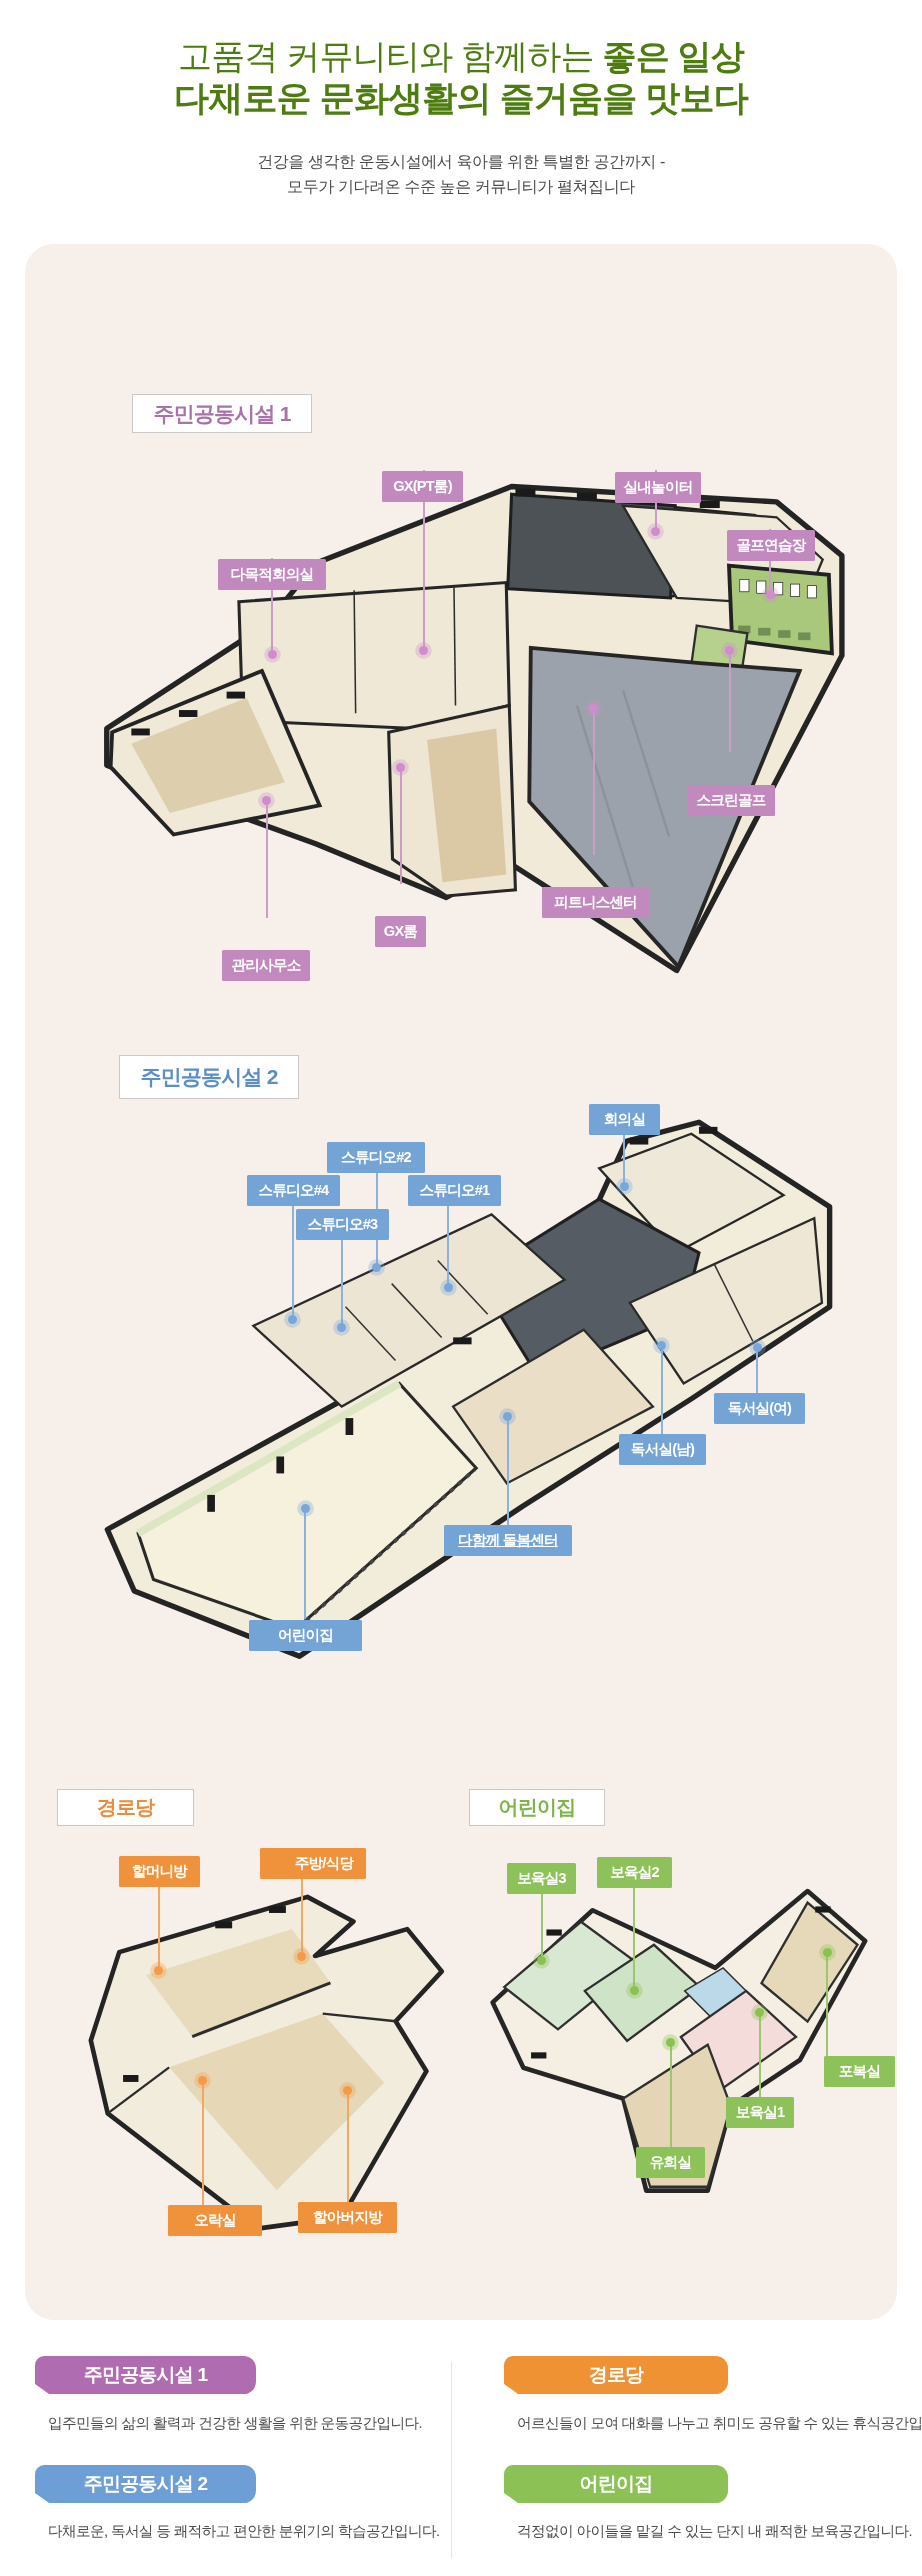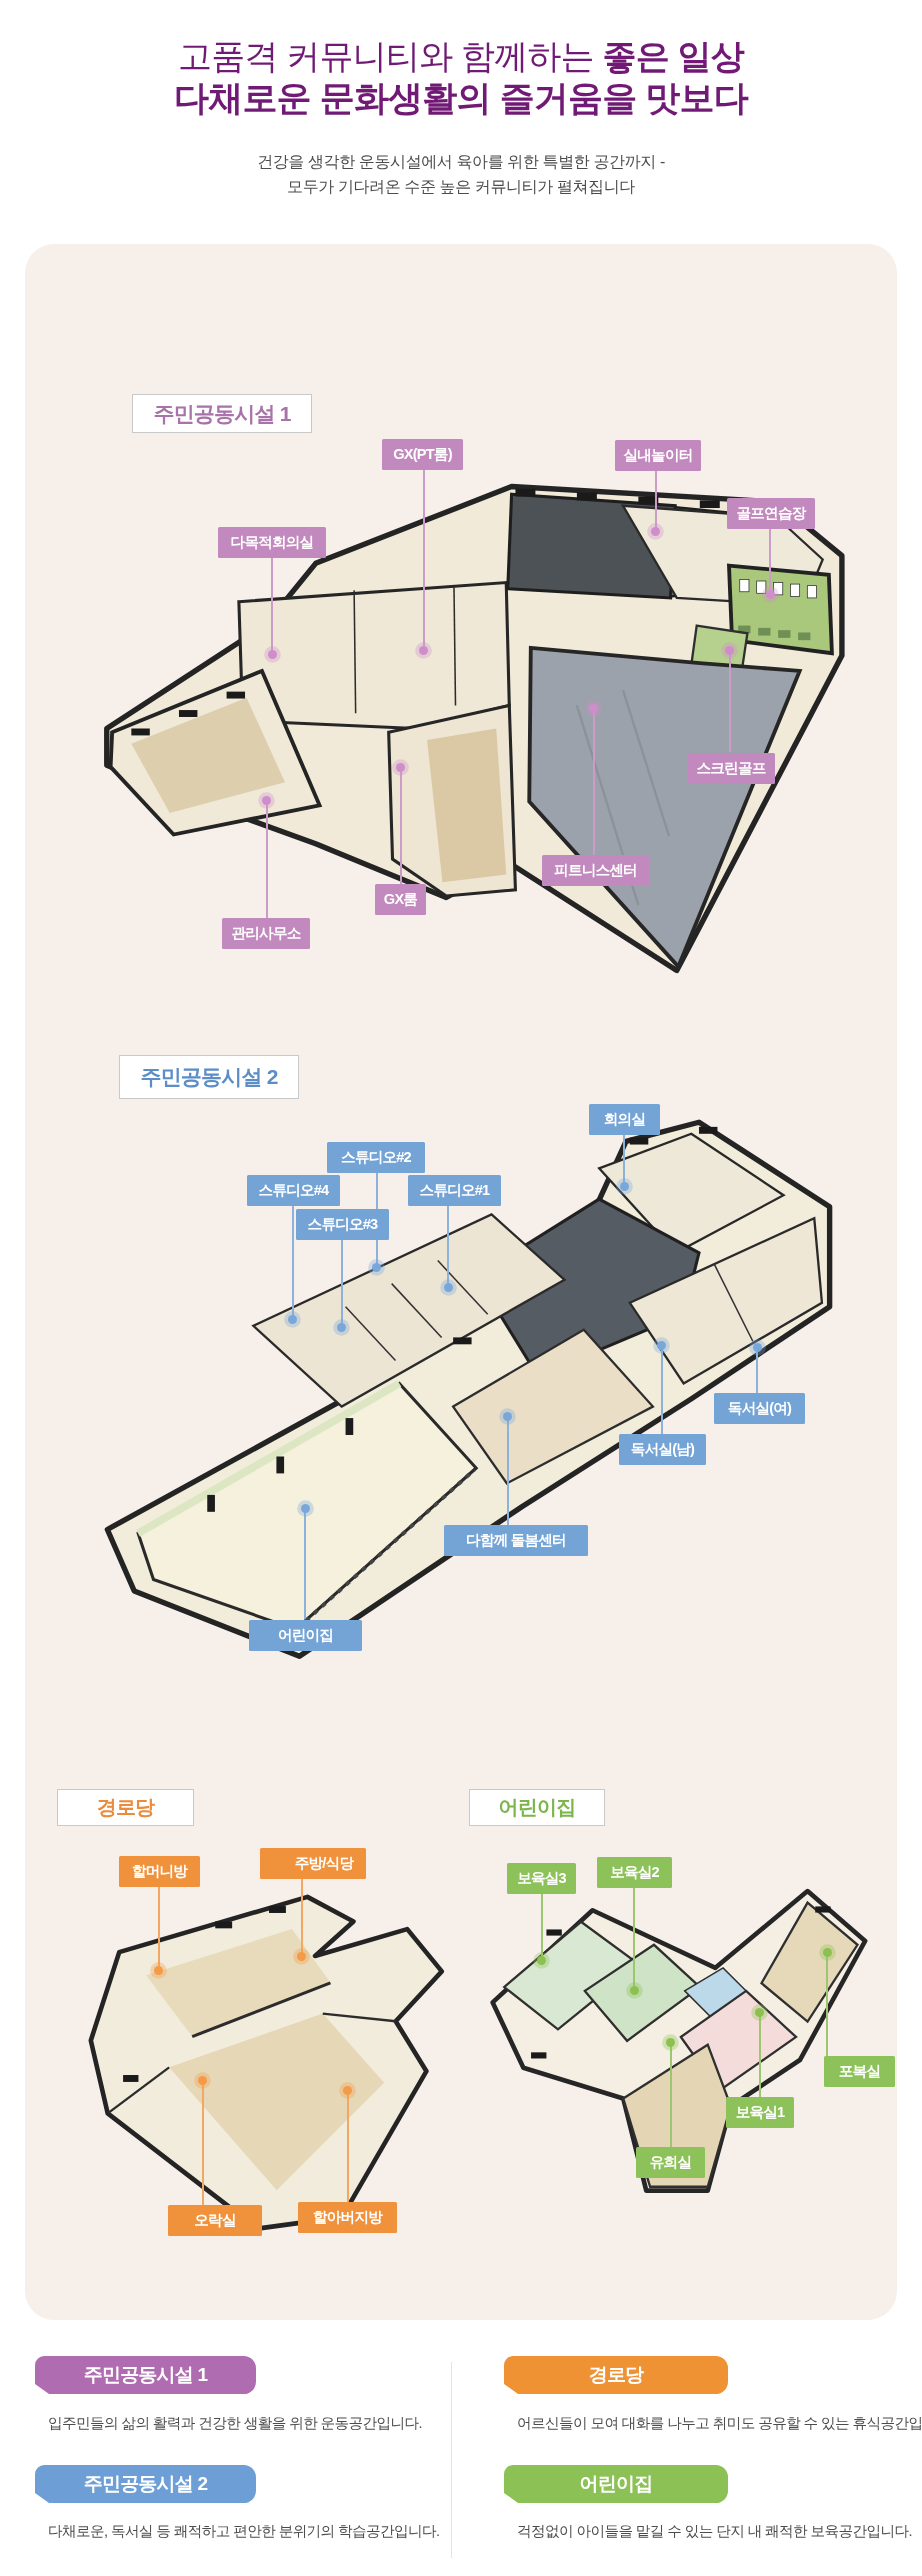--- a/index.html
+++ b/index.html
@@ -3,33 +3,33 @@
 <meta charset="utf-8">
 <style>
   html,body{margin:0;padding:0;}
   body{
     width:922px;height:2576px;position:relative;background:#ffffff;
     font-family:"Liberation Sans","DejaVu Sans",sans-serif;
     overflow:hidden;
   }
   .abs{position:absolute;}
   
-  .title{width:922px;text-align:center;color:#701a75;letter-spacing:-0.8px;}
+  .title{width:922px;text-align:center;color:#4d7c0f;letter-spacing:-0.8px;}
   .t1{top:34px;font-size:34px;font-weight:400;}
   .t1 b{font-weight:800;}
   .t2{top:75px;font-size:35px;font-weight:800;}
   .sub{width:922px;text-align:center;color:#4c4c4c;font-size:16px;letter-spacing:-0.4px;}
   
   .card{left:24.6px;top:244px;width:872px;height:2076px;background:#f6efea;border-radius:29px;}
   
   .section-box{background:#ffffff;border:0.8px solid #c9c9c9;text-align:center;font-weight:800;letter-spacing:-0.8px;}
   
   .chip{color:#fff;font-size:14.6px;font-weight:700;text-align:center;height:31px;line-height:31px;
         border-radius:1.5px;white-space:nowrap;letter-spacing:-0.8px;}
-  .c-purple{background:#c289be;}
+  .c-purple{background:#c289be;margin-top:32px;}
   .c-blue{background:#74a3d6;}
   .c-orange{background:#f0923c;}
   .c-green{background:#8dc159;}
   
   .cline{width:1.5px;}
   .l-purple{background:#cc9cc9;}
   .l-blue{background:#8cb1da;}
   .l-orange{background:#f2a763;}
   .l-green{background:#9cc66f;}
   
@@ -169,21 +169,21 @@
 <div class="abs dot d-blue" style="left:503px;top:1412px;"></div>
 <div class="abs dot d-blue" style="left:301px;top:1504px;"></div>
 
 <div class="abs chip c-blue" style="left:589px;top:1104px;width:71px;">회의실</div>
 <div class="abs chip c-blue" style="left:327px;top:1142px;width:98px;">스튜디오#2</div>
 <div class="abs chip c-blue" style="left:247px;top:1175px;width:93px;">스튜디오#4</div>
 <div class="abs chip c-blue" style="left:408px;top:1175px;width:93px;">스튜디오#1</div>
 <div class="abs chip c-blue" style="left:296px;top:1209px;width:93px;">스튜디오#3</div>
 <div class="abs chip c-blue" style="left:714px;top:1393px;width:91px;">독서실(여)</div>
 <div class="abs chip c-blue" style="left:619px;top:1434px;width:87px;">독서실(남)</div>
-<div class="abs chip c-blue" style="left:444px;top:1525px;width:144px;">다함께 돌봄센터</div>
+<div class="abs chip c-blue" style="left:444px;top:1525px;width:128px;text-decoration:underline;">다함께 돌봄센터</div>
 <div class="abs chip c-blue" style="left:249px;top:1620px;width:113px;">어린이집</div>
 
 <div class="abs section-box" style="left:57px;top:1789px;width:135px;height:35px;line-height:35px;font-size:20px;color:#e98c3c;">경로당</div>
 
 <svg class="abs" style="left:77px;top:1883px;" width="384" height="361" viewBox="0 0 500 470">
   <polygon points="55,90 300,18 360,50 310,95 430,60 475,115 415,180 455,245 345,435 235,450 40,300 18,205" fill="#f2ecdc" stroke="#242424" stroke-width="6" stroke-linejoin="round"></polygon>
   <polygon points="90,120 280,60 330,130 150,200" fill="#e8dbbb"></polygon>
   <polygon points="120,240 320,170 400,260 260,400" fill="#e6d8b6"></polygon>
   <line x1="150" y1="200" x2="330" y2="130" stroke="#2c2c2c" stroke-width="4"></line>
   <line x1="320" y1="170" x2="415" y2="180" stroke="#2c2c2c" stroke-width="3"></line>

